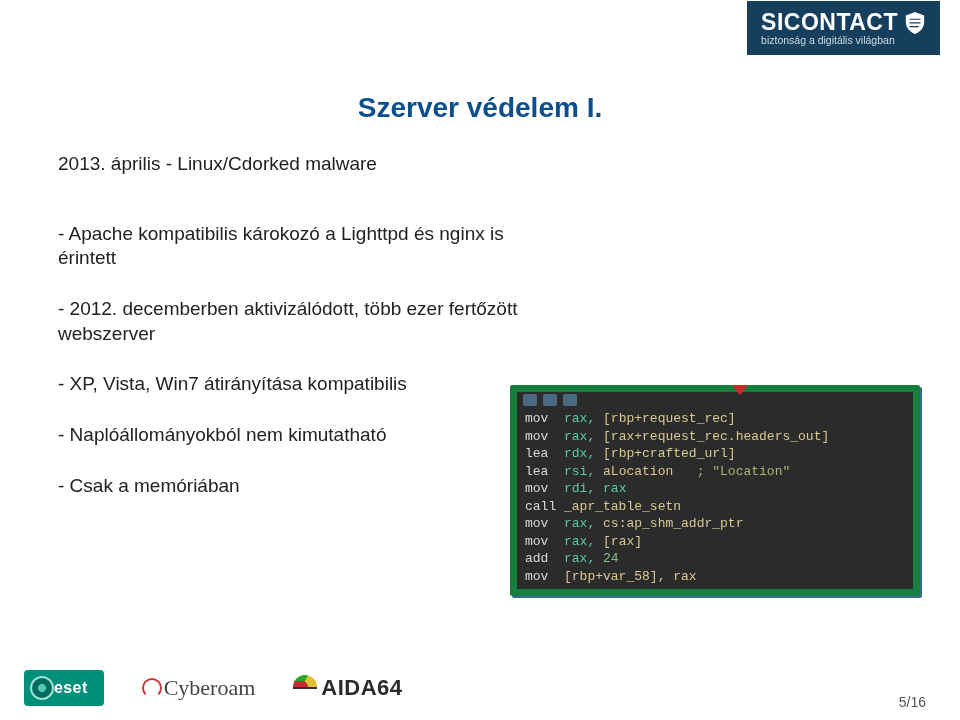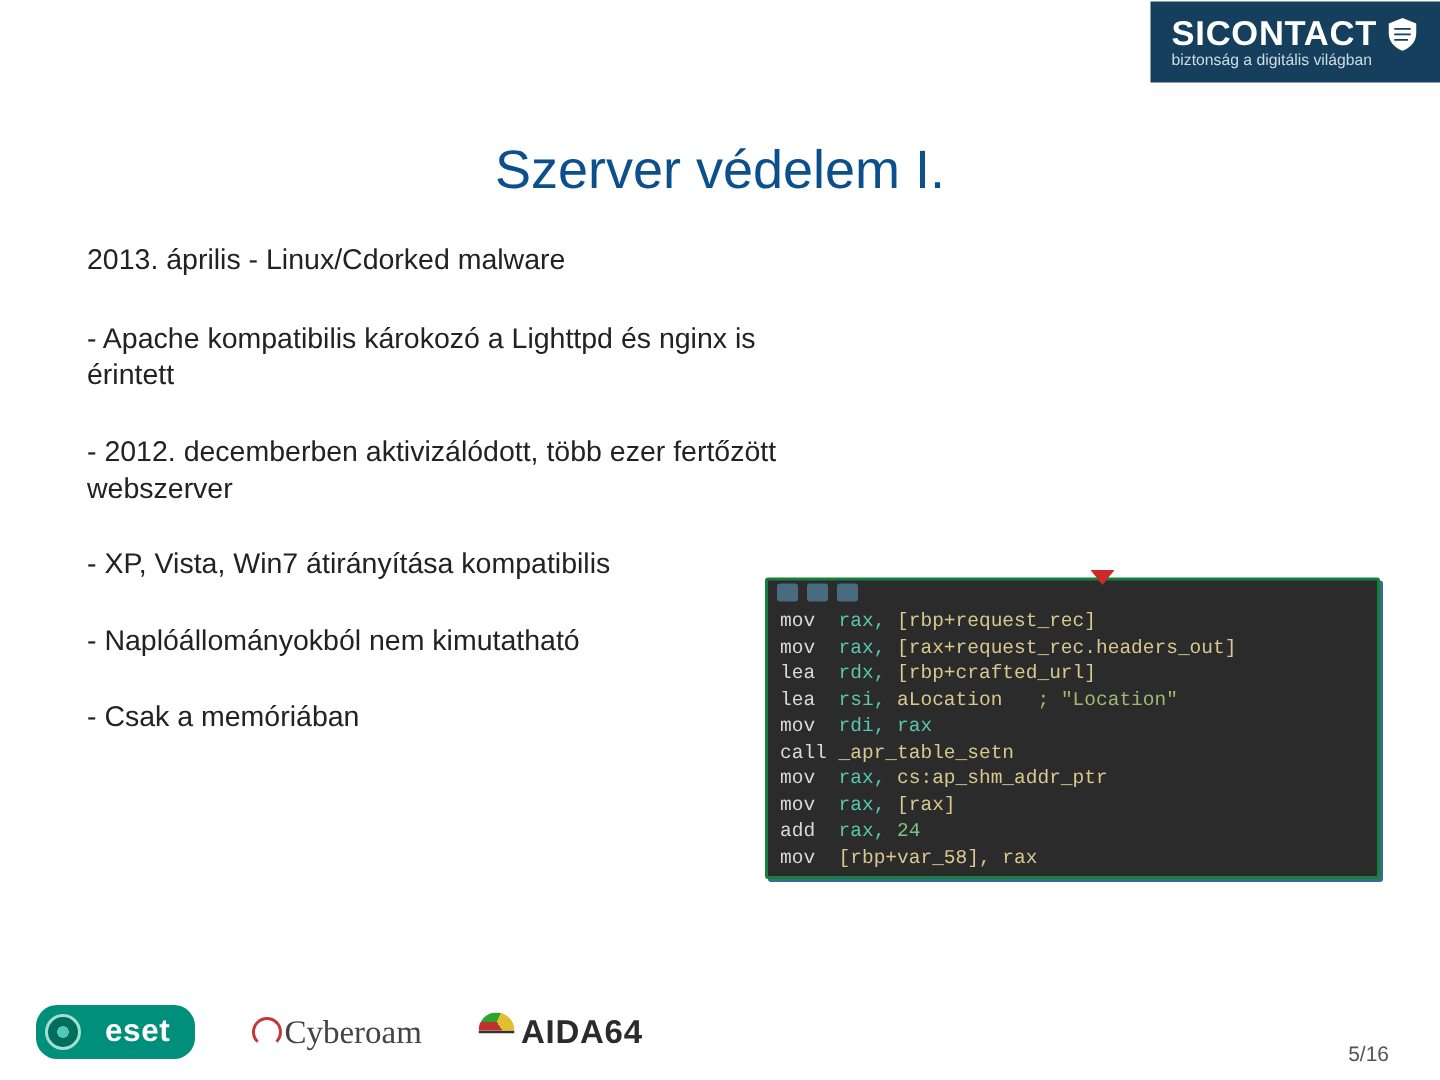--- a/index.html
+++ b/index.html
@@ -11,20 +11,21 @@
     position: relative;
     overflow: hidden;
   }
   .header {
     height: 56px;
     background: #ffffff;
     border-bottom: 1px solid rgba(0,0,0,0);
     display:flex;
     justify-content:flex-end;
     align-items:center;
+    padding-right: 20px;
   }
   .header-strip {
     background:#163f5e;
     color:#fff;
     height:54px;
     display:flex;
     flex-direction:column;
     justify-content:center;
     padding:6px 14px 6px 14px;
     border-bottom-left-radius:0;
@@ -42,38 +43,38 @@
     display:inline-block;
   }
   .tagline { font-size:10.5px; color:#cddbe2; margin-top:-2px; }
   .title-row {
     display:flex;
     justify-content:center;
     margin-top:36px;
   }
   .title {
     color:#0b4f8c;
-    font-size:36px;
-    font-weight:400;
+    font-size:28px;
+    font-weight:700;
   }
   .content {
     padding: 28px 58px 0 58px;
     color:#222;
     font-size:19px;
     line-height:1.3;
   }
   .content p { margin-bottom:26px; }
-  .content .intro { margin-bottom:28px; }
+  .content .intro { margin-bottom:45px; }
   .code-panel {
     position:absolute;
     right:40px;
     top:385px;
     width:410px;
     background:#2b2b2b;
-    border:2px solid #15803d;
+    border:7px solid #15803d;
     border-radius:2px;
     padding:18px 8px 4px 8px;
     box-shadow:2px 2px 0 #3a6a90;
   }
   .code-panel .toolbar {
     position:absolute; top:2px; left:6px;
     display:flex; gap:6px;
   }
   .tb-icon { width:14px; height:12px; background:#4a6a80; border-radius:2px; }
   .red-arrow {
@@ -105,25 +106,25 @@
     gap:38px;
   }
   .page-num {
     position:absolute;
     right:34px;
     bottom:10px;
     color:#555;
     font-size:14px;
   }
   .eset-logo {
-    display:flex; align-items:center; gap:16px;
+    display:flex; align-items:center; gap:0;
     background:#008f7a;
-    border-radius:14px;
+    border-radius:4px;
     padding:6px 16px 6px 6px;
-    color:#fff; font-weight:800; font-size:21px; letter-spacing:0.4px;
+    color:#fff; font-weight:800; font-size:16px; letter-spacing:0.4px;
   }
   .eset-eye {
     width:24px;height:24px;border-radius:50%;
     background:radial-gradient(circle at 50% 50%, #53c9b5 0 28%, #006e5e 28% 100%);
     border:2px solid #9fe0d3;
   }
   .cyb-logo {
     font-family: Georgia, "Times New Roman", serif;
     font-size:22px;
     color:#444;

